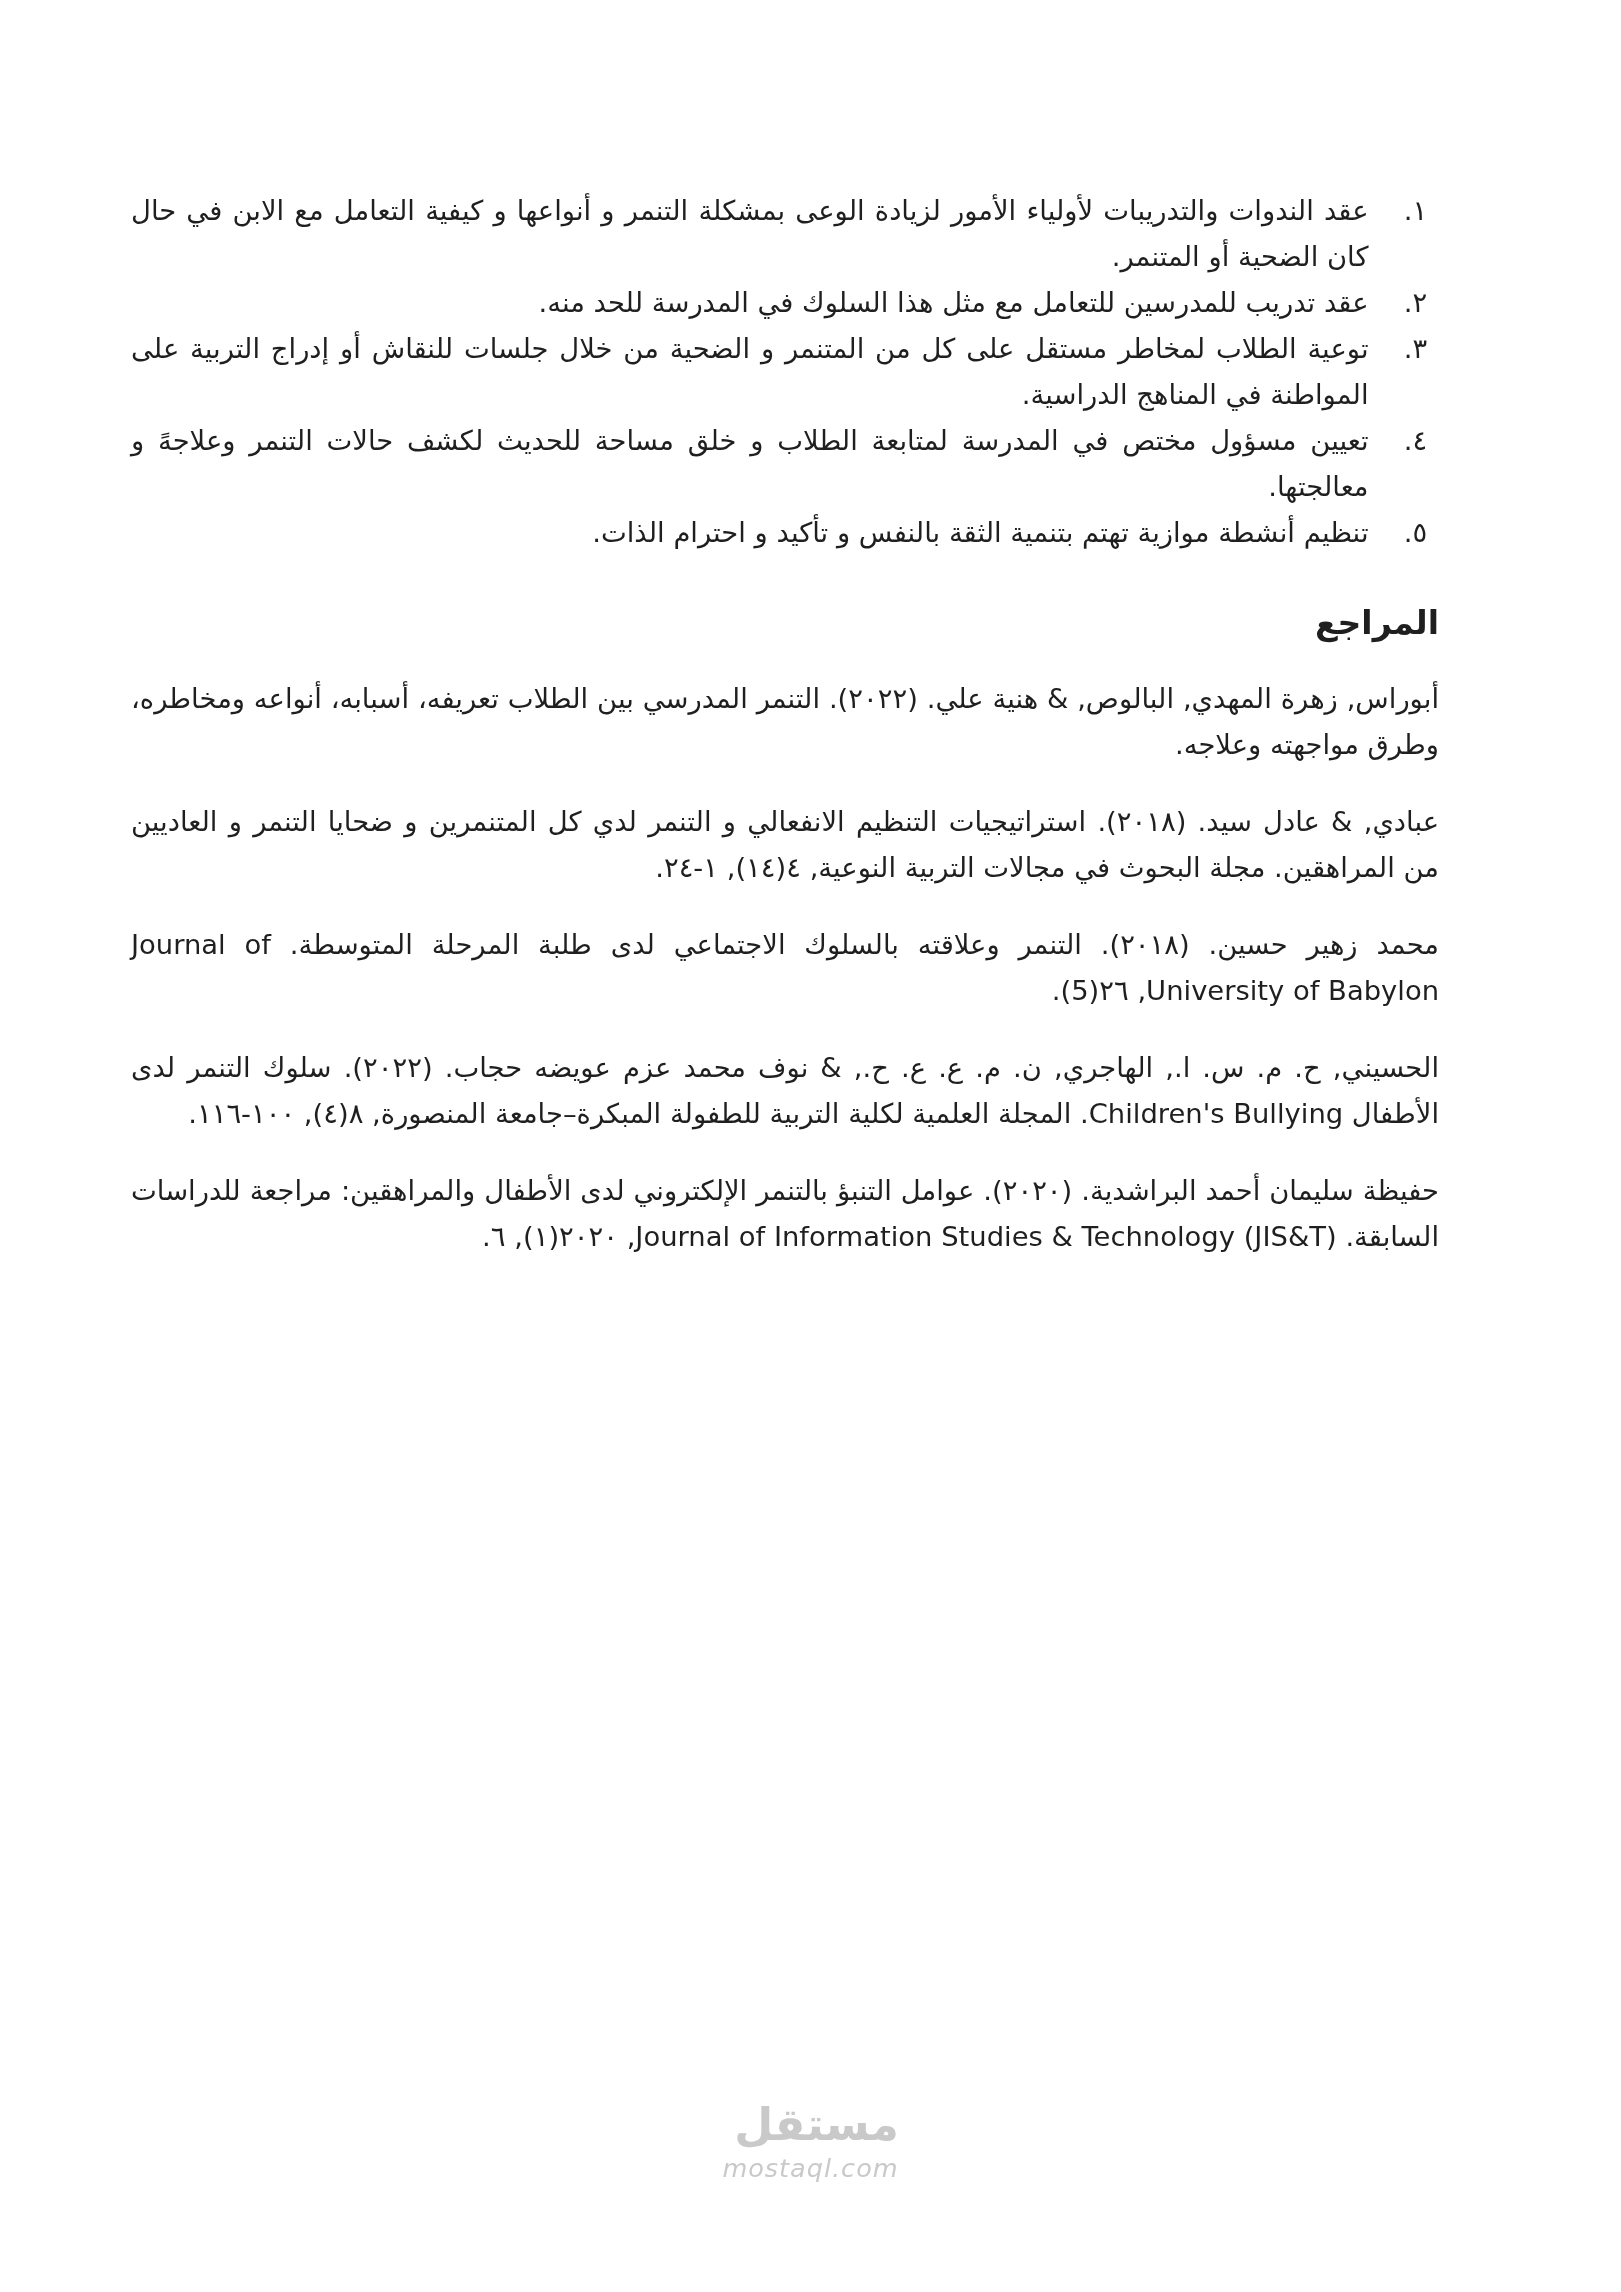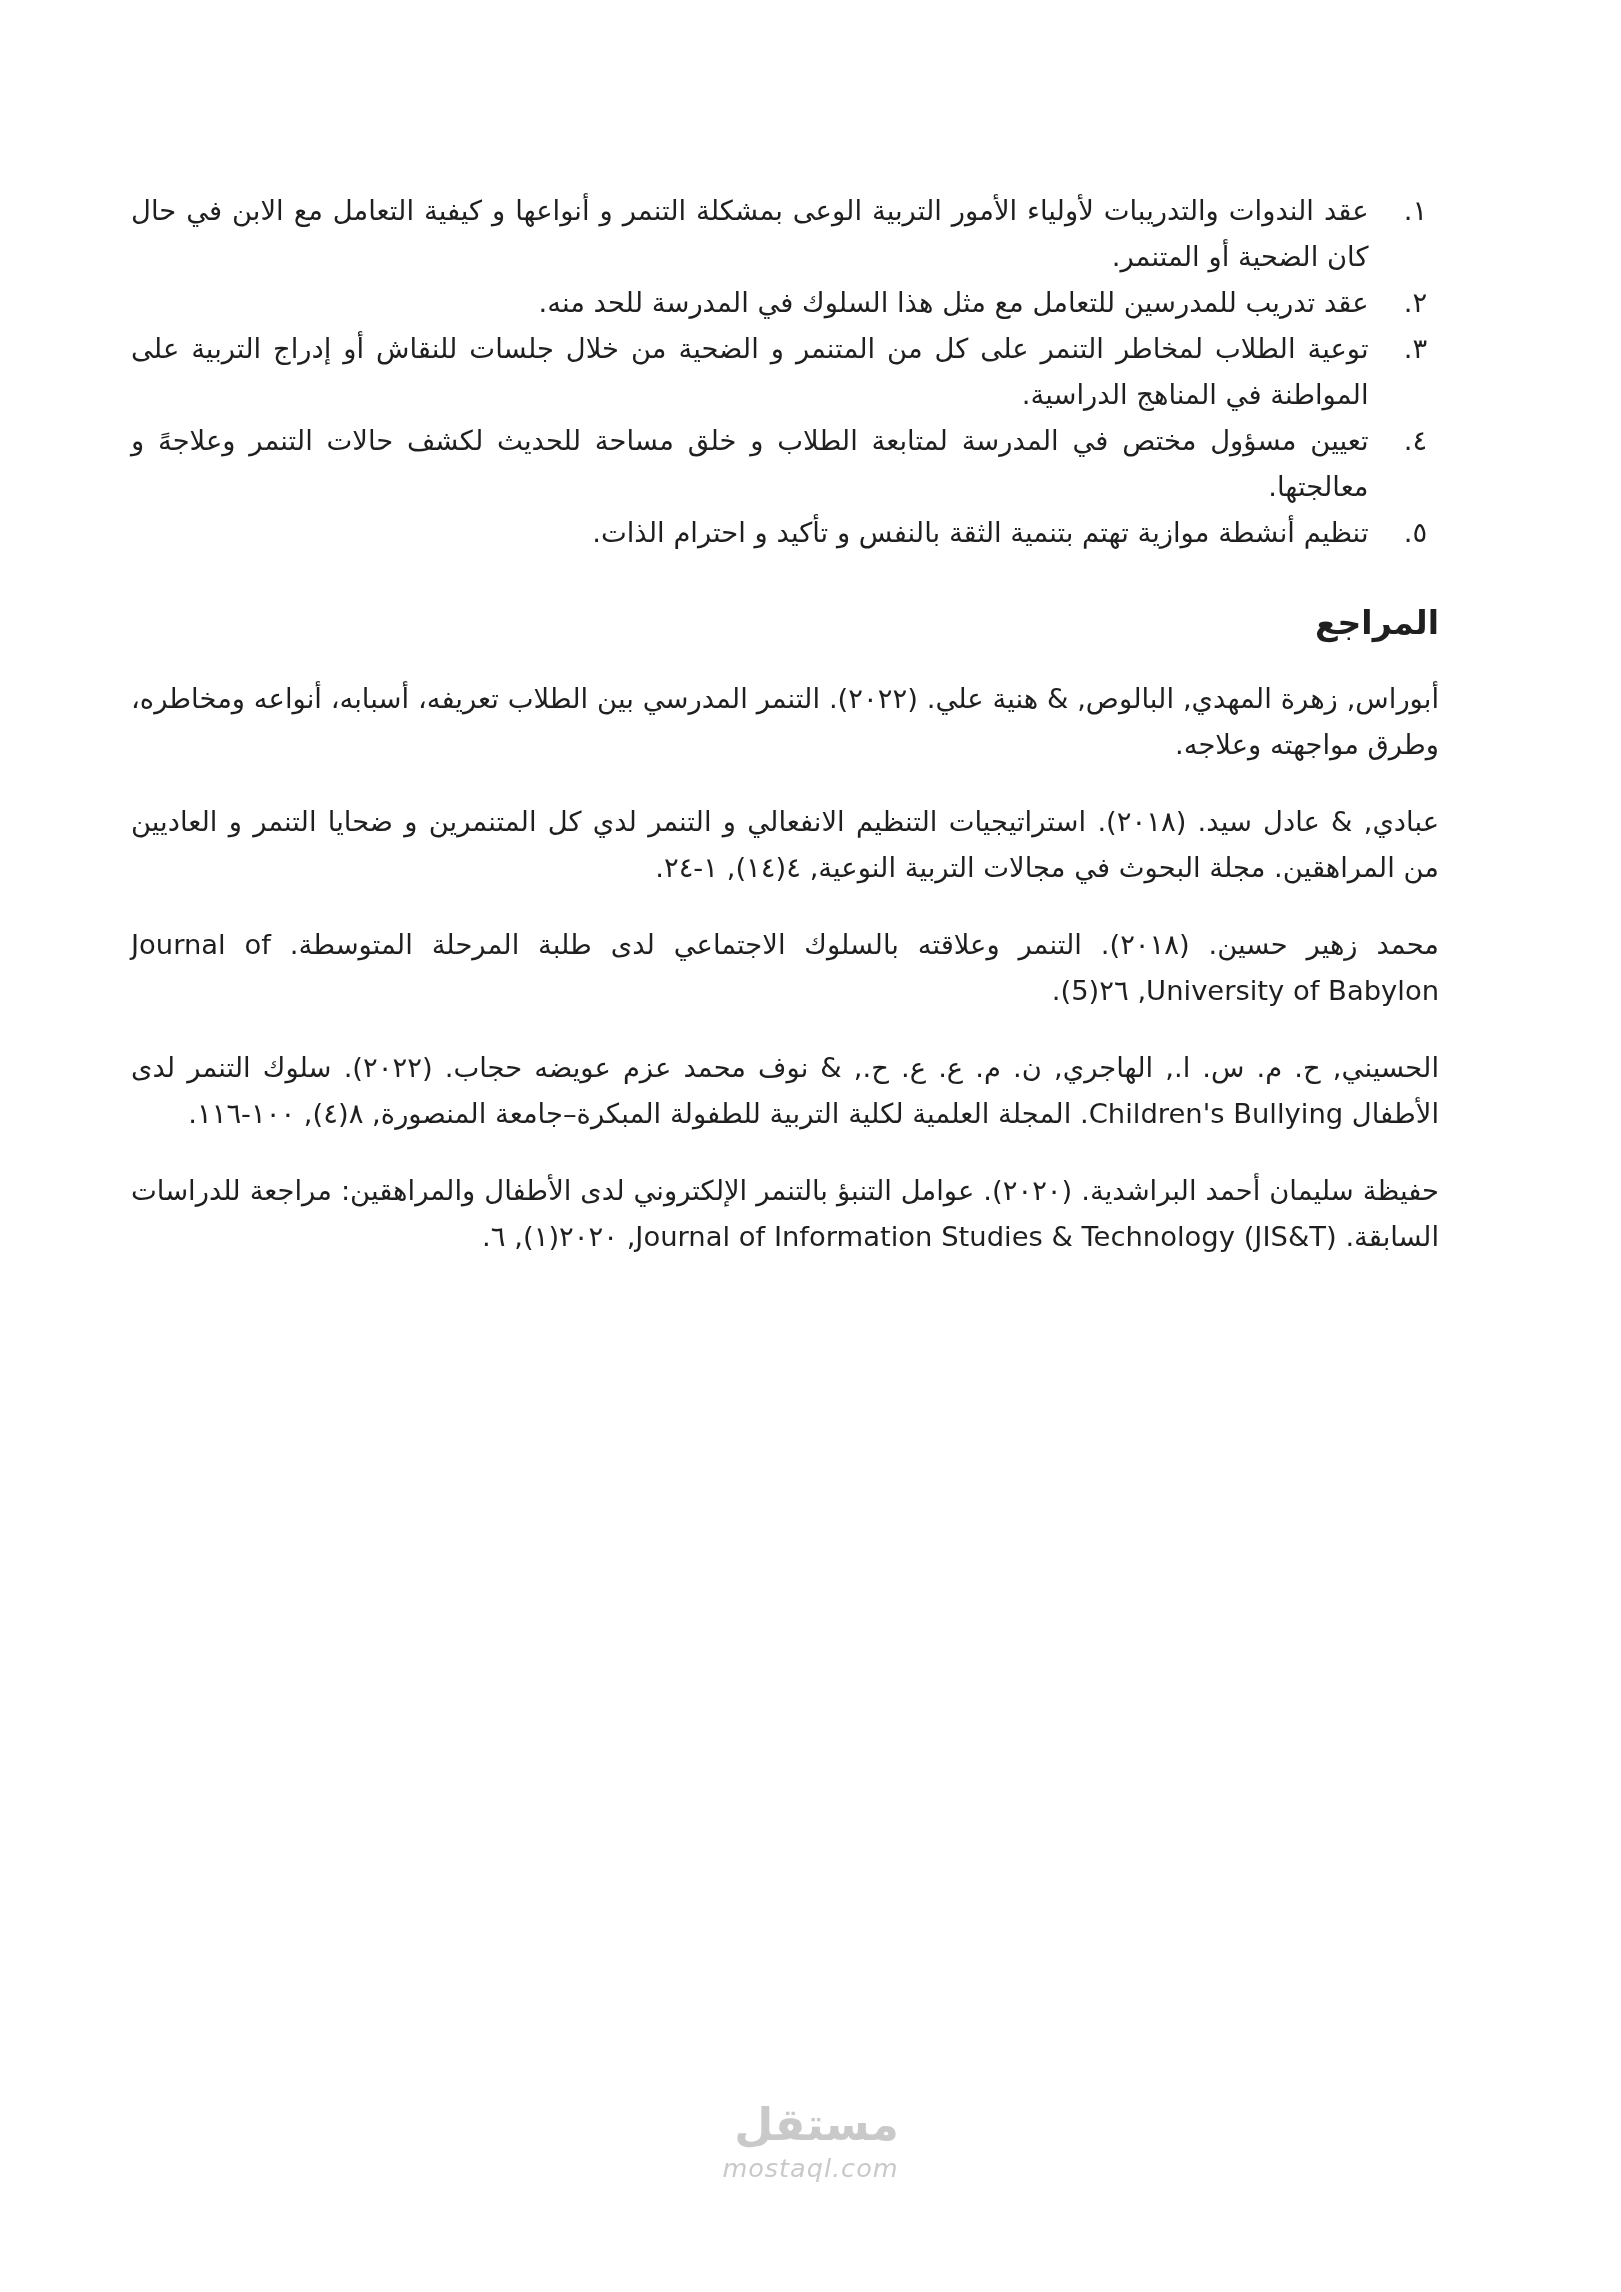--- a/index.html
+++ b/index.html
@@ -71,29 +71,29 @@
   }
 </style>
 </head>
 <body>
 
 <div class="page">
 
   <div class="rec-list">
       <div class="list-item">
         <span class="num">١.</span>
-        <span class="txt">عقد الندوات والتدريبات لأولياء الأمور التربية الوعى بمشكلة التنمر و أنواعها و كيفية التعامل مع الابن في حال كان الضحية أو المتنمر.</span>
+        <span class="txt">عقد الندوات والتدريبات لأولياء الأمور لزيادة الوعى بمشكلة التنمر و أنواعها و كيفية التعامل مع الابن في حال كان الضحية أو المتنمر.</span>
       </div>
       <div class="list-item">
         <span class="num">٢.</span>
         <span class="txt">عقد تدريب للمدرسين للتعامل مع مثل هذا السلوك في المدرسة للحد منه.</span>
       </div>
       <div class="list-item">
         <span class="num">٣.</span>
-        <span class="txt">توعية الطلاب لمخاطر التنمر على كل من المتنمر و الضحية من خلال جلسات للنقاش أو إدراج التربية على المواطنة في المناهج الدراسية.</span>
+        <span class="txt">توعية الطلاب لمخاطر مستقل على كل من المتنمر و الضحية من خلال جلسات للنقاش أو إدراج التربية على المواطنة في المناهج الدراسية.</span>
       </div>
       <div class="list-item">
         <span class="num">٤.</span>
         <span class="txt">تعيين مسؤول مختص في المدرسة لمتابعة الطلاب  و خلق مساحة للحديث لكشف حالات التنمر وعلاجهً و معالجتها.</span>
       </div>
       <div class="list-item">
         <span class="num">٥.</span>
         <span class="txt">تنظيم أنشطة موازية تهتم بتنمية الثقة بالنفس و تأكيد و احترام الذات.</span>
       </div>
     </div>

